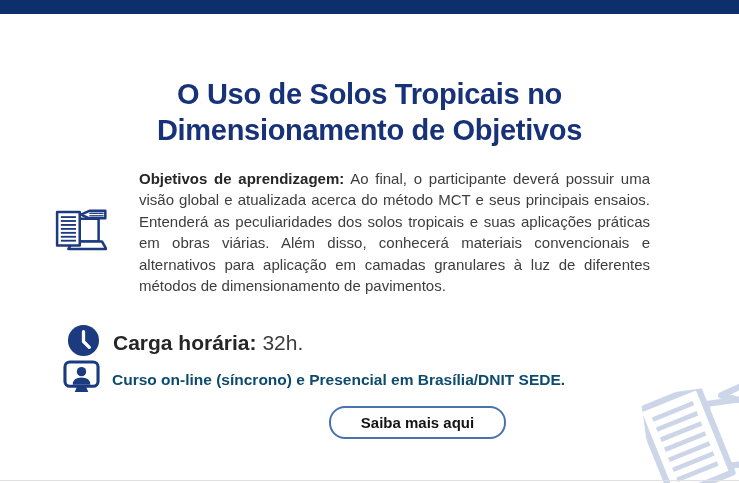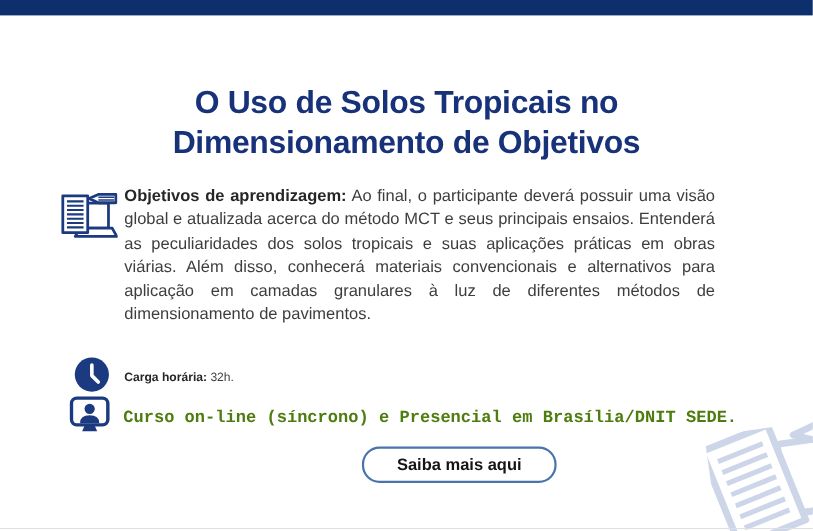--- a/index.html
+++ b/index.html
@@ -28,50 +28,51 @@
     line-height: 36px;
     font-weight: bold;
     letter-spacing: -0.3px;
   }
   .row-objectives {
     position: absolute;
     top: 168px;
     left: 55px;
     width: 595px;
     display: flex;
-    align-items: flex-start;
+    align-items: center;
+    gap: 26px;
   }
   .obj-icon-wrap {
     flex: 0 0 58px;
     padding-top: 6px;
   }
   .obj-text {
     flex: 1;
     font-size: 15px;
     line-height: 21.4px;
     color: #3d3d3d;
     text-align: justify;
   }
   .bold-label { font-weight: bold; color: #262626; }
   .row-workload {
     position: absolute;
     top: 324px;
     left: 67px;
     display: flex;
     align-items: center;
   }
-  .row-workload .txt { margin-left: 13px; font-size: 11px; color: #3d3d3d; }
+  .row-workload .txt { margin-left: 13px; font-size: 21px; color: #3d3d3d; }
   .row-modality {
     position: absolute;
     top: 360px;
     left: 63px;
     display: flex;
     align-items: center;
   }
-  .row-modality .txt { margin-left: 12px; font-size: 15.5px; font-weight: bold; color: #4d7c0f; font-family: Liberation Mono, monospace; }
+  .row-modality .txt { margin-left: 12px; font-size: 15.5px; font-weight: bold; color: #0c4a6e; }
   .cta-wrap {
     position: absolute;
     top: 406px;
     left: 0;
     width: 100%;
     text-align: center;
     margin-left: 48px;
   }
   .cta-button {
     display: inline-block;

